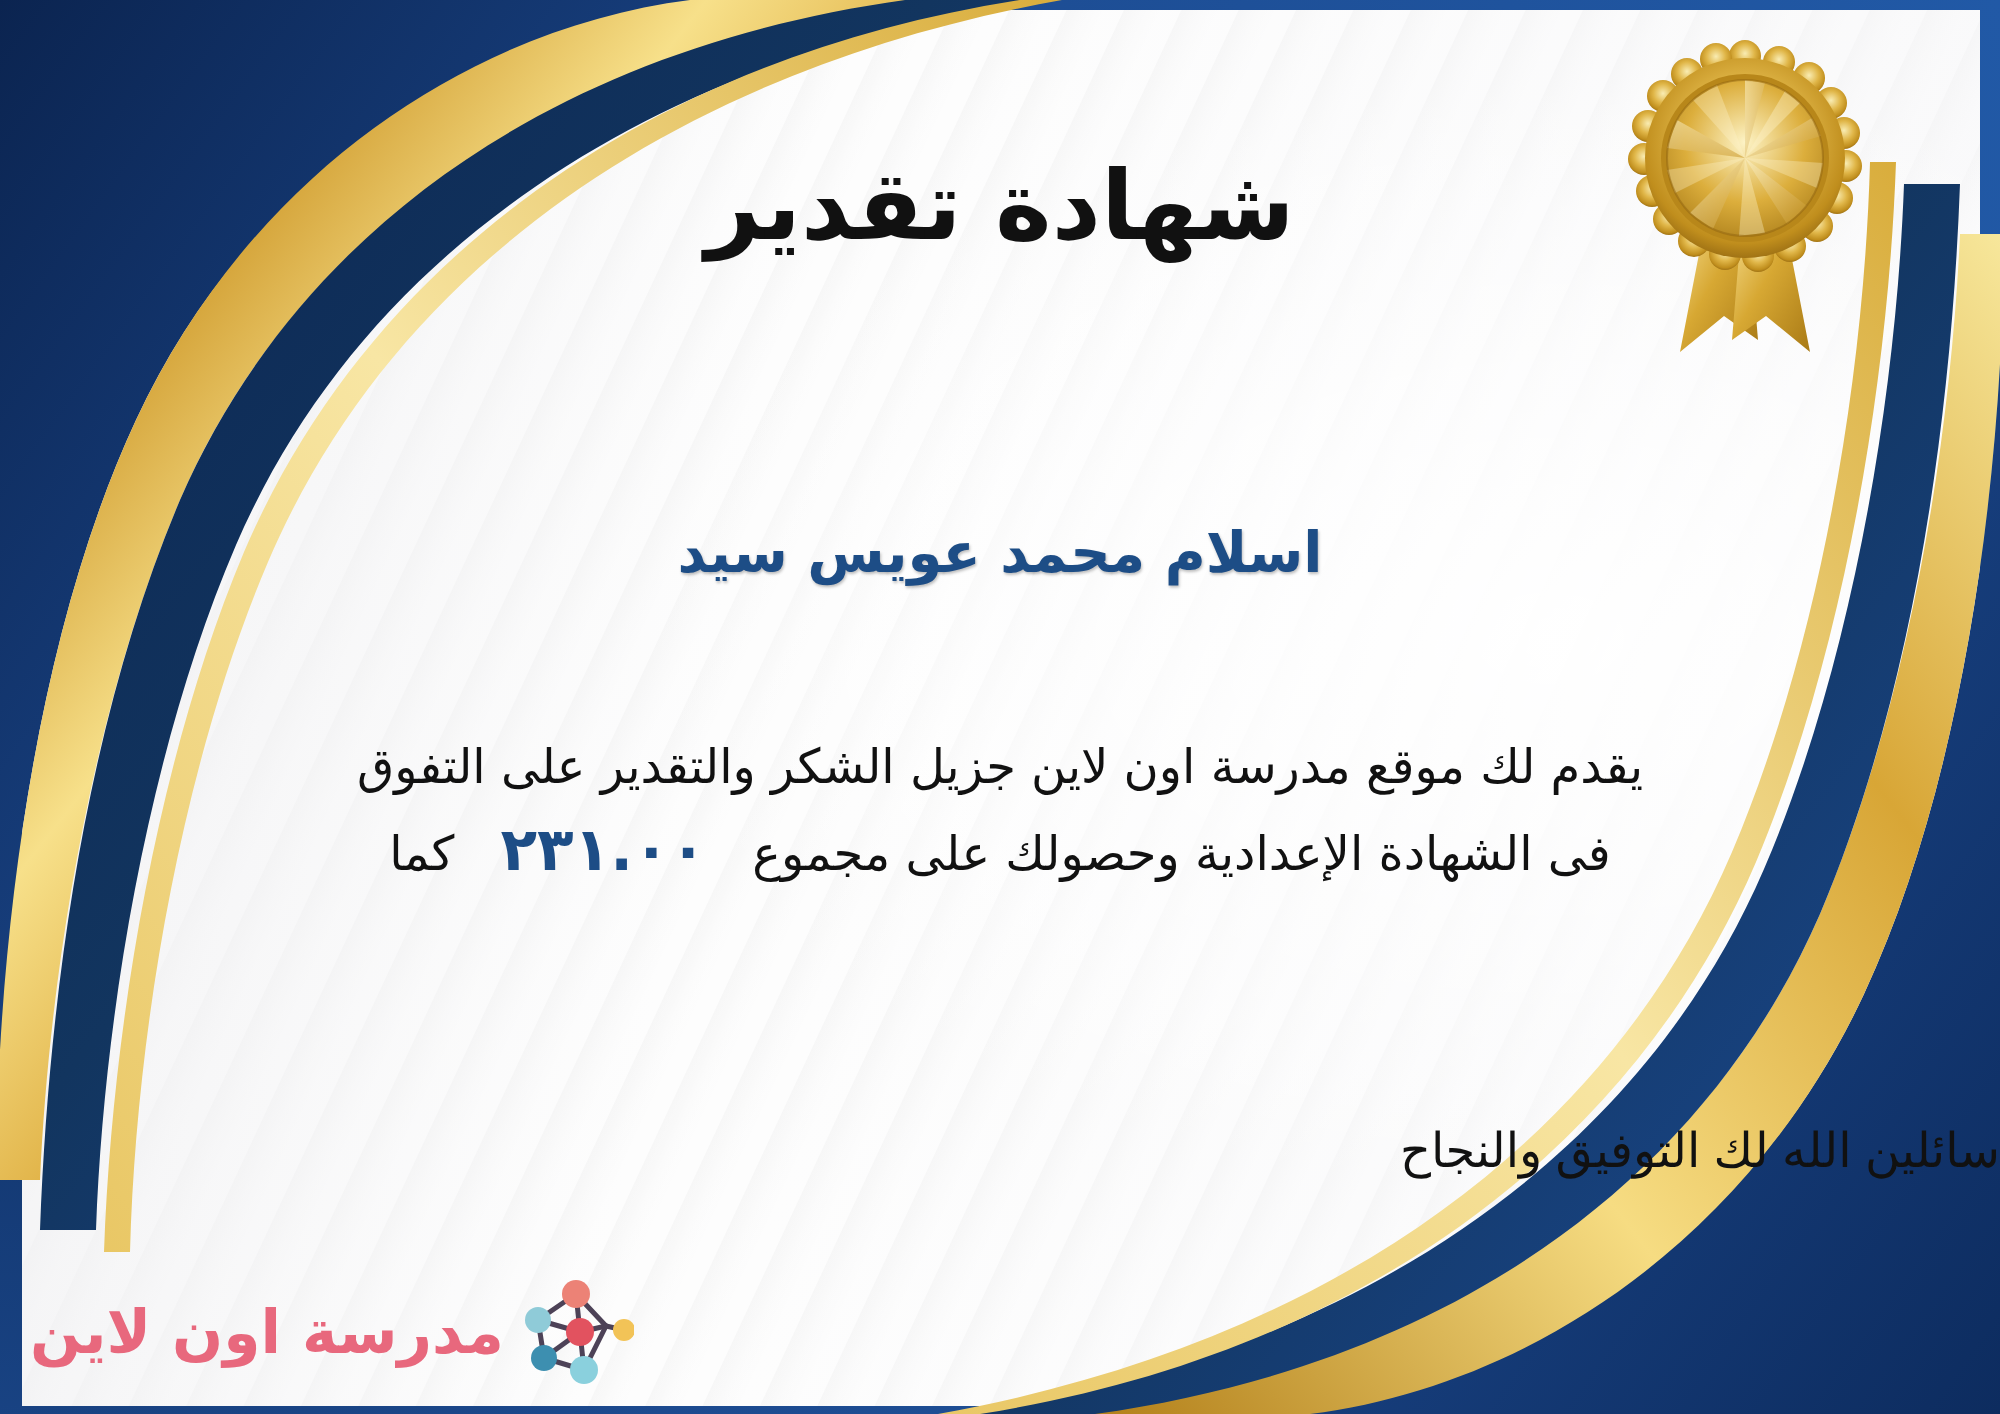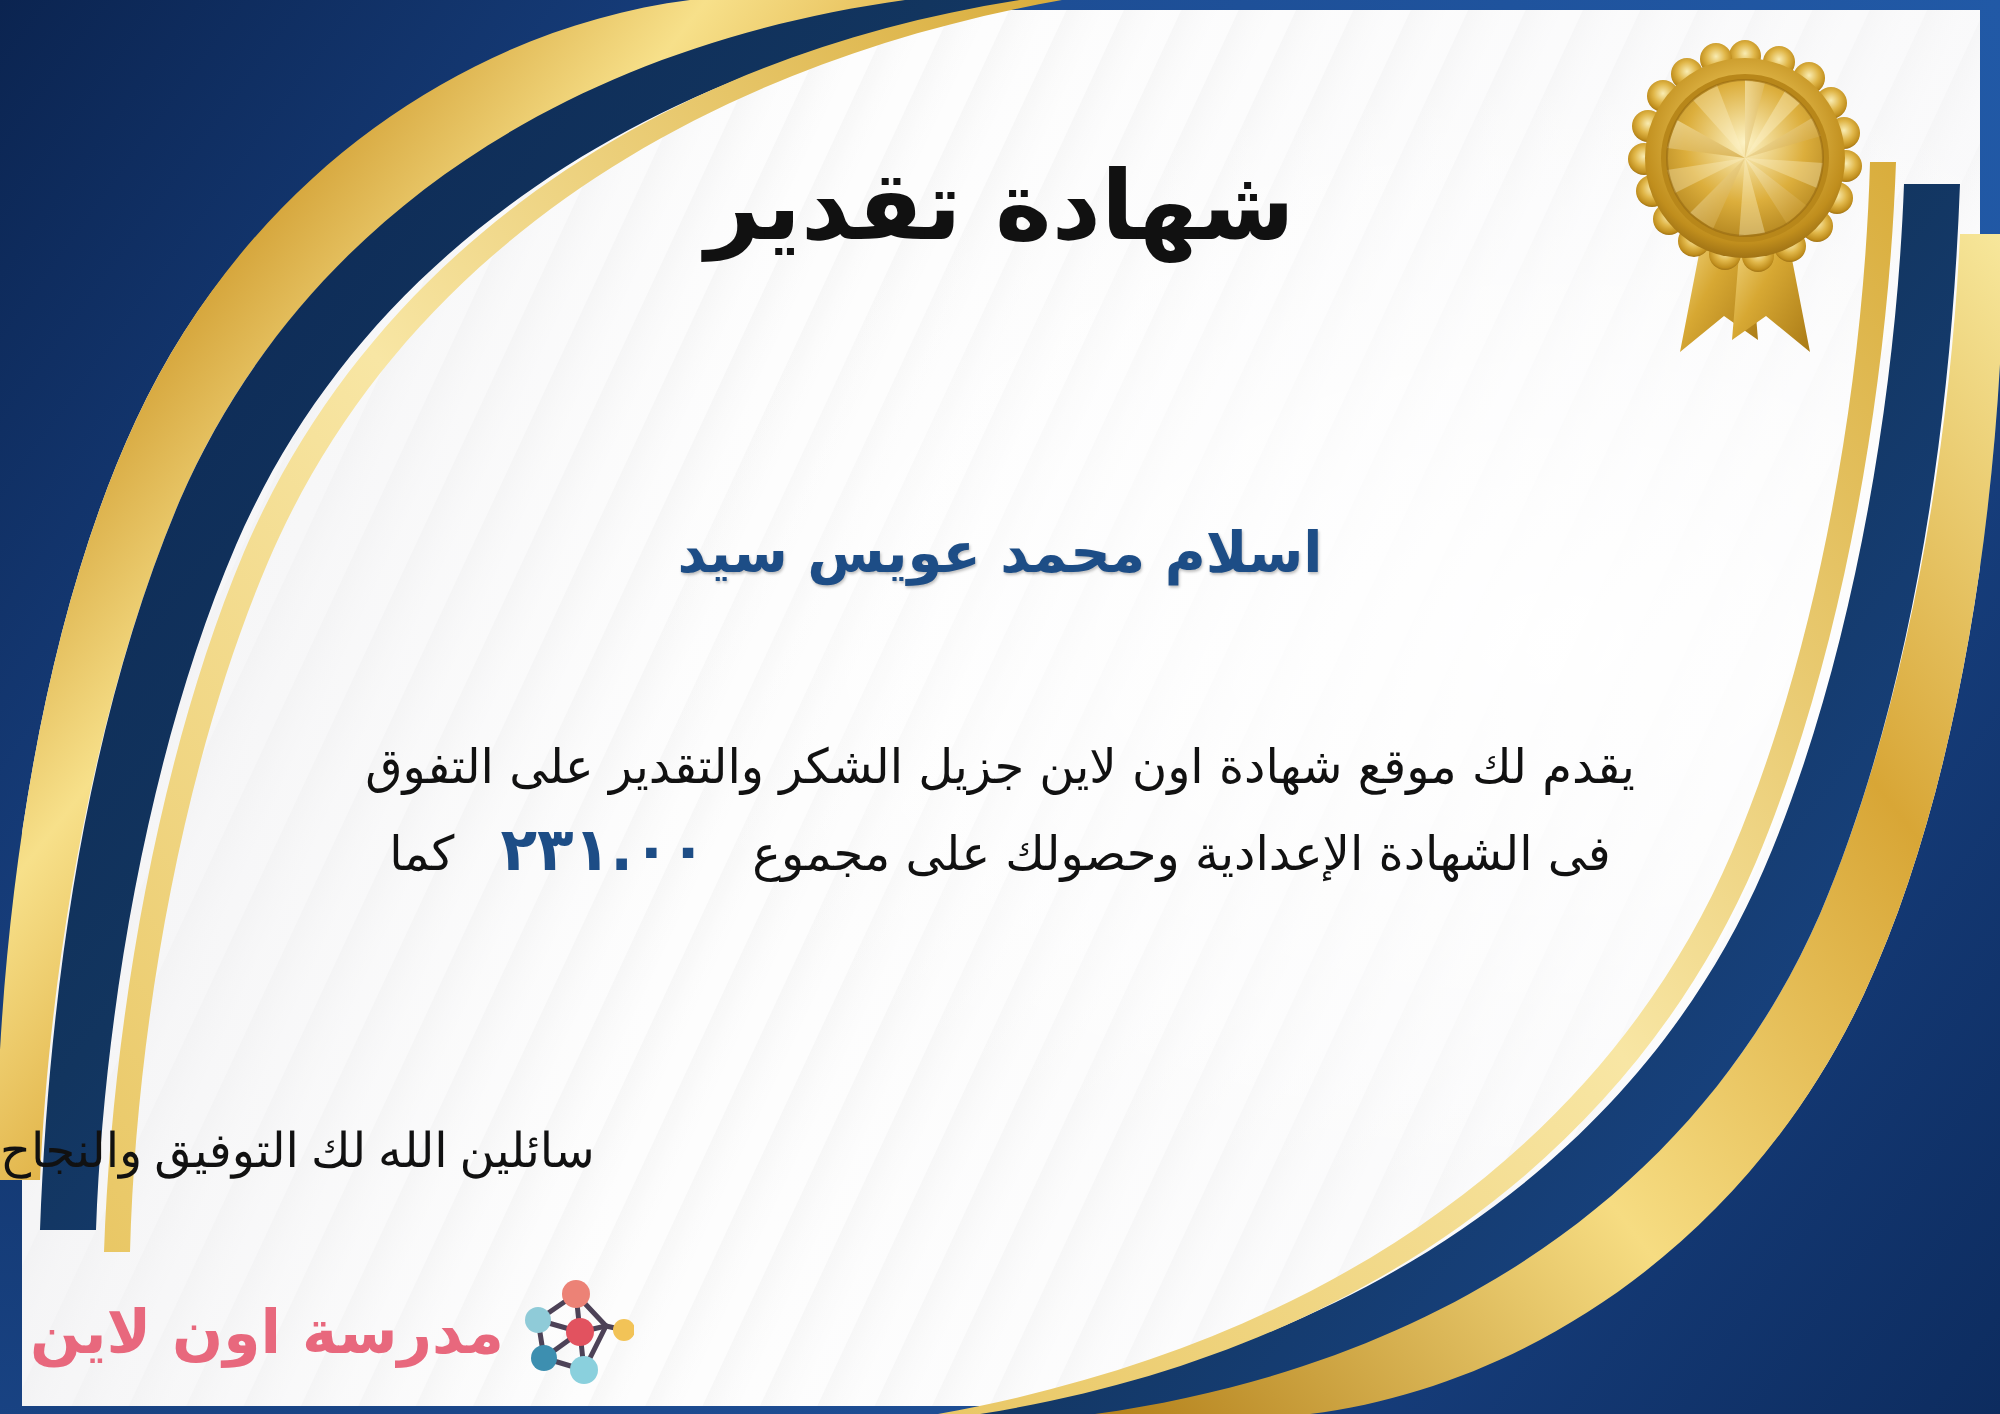--- a/index.html
+++ b/index.html
@@ -102,25 +102,25 @@
     color:#1d4d86;
     font-weight:bold;
     font-size:60px;
     margin:12px 46px;
     letter-spacing:1px;
     display:inline-block;
   }
   .closing {
     position:absolute;
     left:0; right:0; top:1122px;
-    text-align:left;
+    text-align:right;
     direction:rtl;
     font-size:48px;
     color:#111;
-    font-family:Liberation Serif, serif;
+    font-family:Liberation Sans, sans-serif;
   }
 
   
   .brand {
     position:absolute;
     left:30px; bottom:22px;
     display:flex; align-items:center; gap:10px;
   }
   .brand-words { direction:rtl; text-align:left; }
   .brand-ar {
@@ -267,21 +267,21 @@
       </g>
       <circle cx="0" cy="0" r="78" fill="none" stroke="#8f6410" stroke-width="2" opacity="0.5"></circle>
     </g>
   </svg>
 
   <div class="title">شهادة تقدير</div>
 
   <div class="student-name">اسلام محمد عويس سيد</div>
 
   <div class="body-block">
-    <div class="body-line">يقدم لك موقع شهادة اون لاين جزيل الشكر  والتقدير على التفوق</div>
+    <div class="body-line">يقدم لك موقع مدرسة اون لاين جزيل الشكر  والتقدير على التفوق</div>
     <div class="body-line l2">
       <span>فى الشهادة الإعدادية وحصولك على مجموع</span>
       <span class="grade">٢٣١.٠٠</span>
       <span>كما</span>
     </div>
   </div>
 
   <div class="closing">سائلين الله لك التوفيق  والنجاح</div>
 
   <div class="brand">

